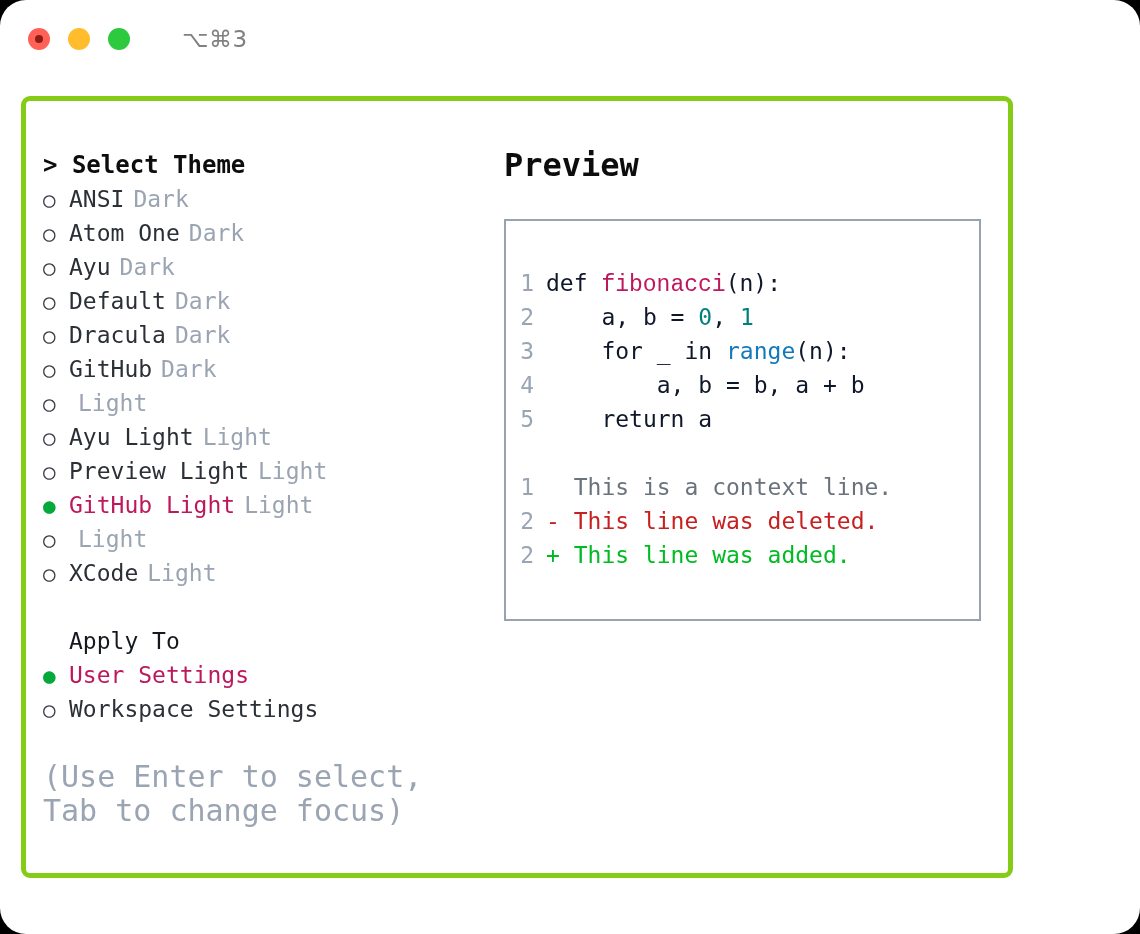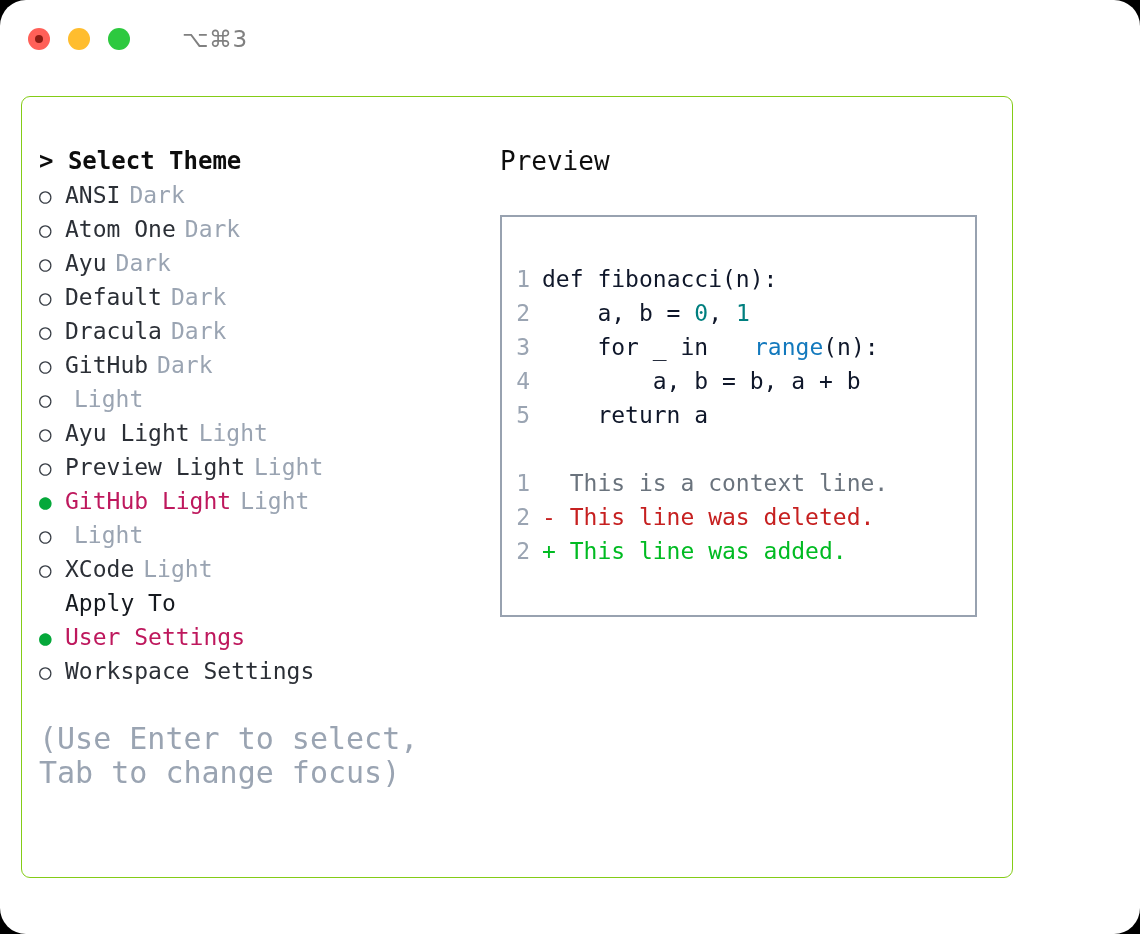--- a/index.html
+++ b/index.html
@@ -72,21 +72,21 @@
     white-space: pre;
   }
 
   
   .card {
     position: absolute;
     left: 21px;
     top: 96px;
     width: 992px;
     height: 782px;
-    border: 1px solid #84cc16;
+    border: 5px solid #84cc16;
     border-radius: 9px;
     box-sizing: border-box;
     background: #ffffff;
   }
 
   .card-inner {
     position: absolute;
     left: 0;
     top: 0;
     right: 0;
@@ -129,20 +129,21 @@
   }
   .opt-marker.on { color: #05a83a; }
   .opt-label { color: #2b2f36; }
   .opt-label.selected { color: #be185d; }
   .opt-kind {
     color: #9aa4b2;
     margin-left: 9px;
   }
 
   .subsection {
+    margin-top: 34px;
   }
   .apply-title {
     font-size: 23px;
     color: #15191f;
     line-height: 34px;
     padding-left: 26px;
     white-space: pre;
   }
 
   .hint {
@@ -154,22 +155,22 @@
     white-space: pre-wrap;
   }
 
   
   .right-col {
     flex: 1 1 auto;
     padding: 47px 0 0 13px;
     box-sizing: border-box;
   }
   .preview-title {
-    font-size: 26px;
-    font-weight: normal;
+    font-size: 32px;
+    font-weight: bold;
     color: #0d0d0d;
     line-height: 34px;
     white-space: pre;
   }
   .preview-box {
     margin-top: 37px;
     width: 477px;
     height: 402px;
     border: 2px solid #98a2b0;
     box-sizing: border-box;
@@ -189,23 +190,23 @@
     flex: 0 0 40px;
     text-align: right;
     color: #9aa4b2;
     padding-right: 12px;
     box-sizing: border-box;
   }
   .code-text { color: #24292e; }
 
   .spacer-line { height: 34px; }
 
-  .tok-fn    { color: #0f172a; }
+  .tok-fn    { color: #be185d; font-family: Liberation Mono, monospace; }
   .tok-num   { color: #007f7f; }
-  .tok-call  { color: #1379bd; margin-left: 32px; }
+  .tok-call  { color: #1379bd; }
   .tok-plain { color: #0f172a; }
 
   .diff-ctx { color: #6a737d; }
   .diff-del { color: #c62020; }
   .diff-add { color: #00bb22; }
 </style>
 </head>
 <body>
 
 <div class="window">

